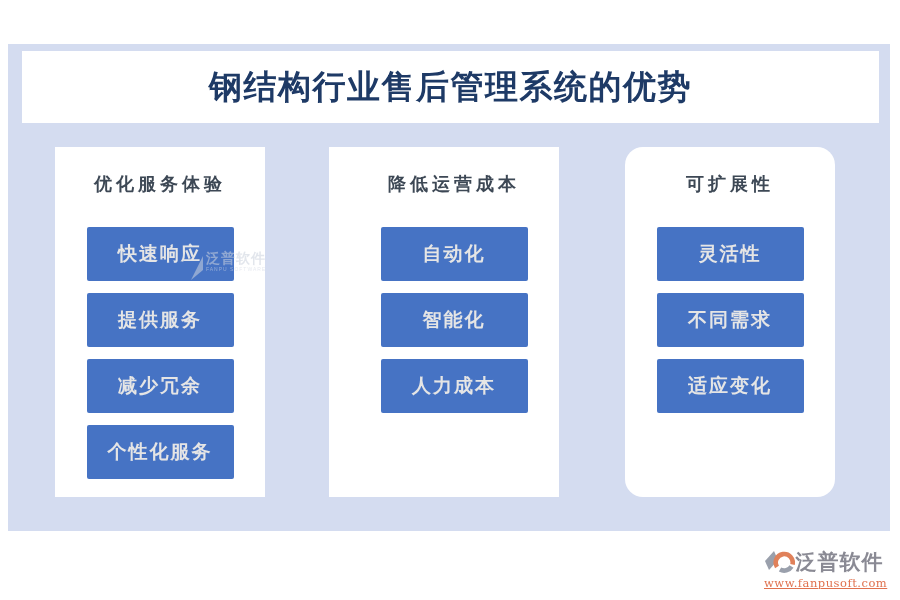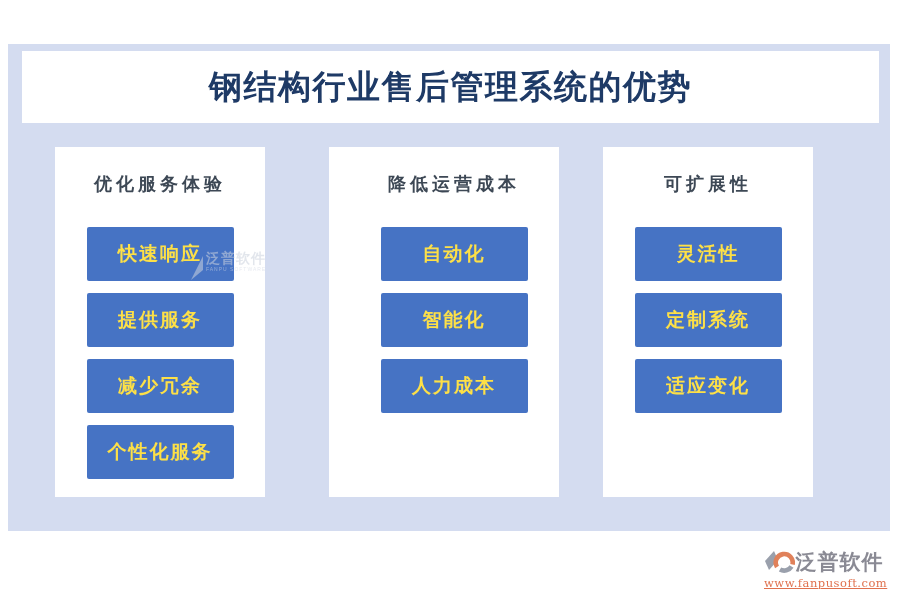--- a/index.html
+++ b/index.html
@@ -32,37 +32,37 @@
   }
   .columns { position: absolute; left: 0; top: 0; width: 900px; height: 600px; }
   .column {
     position: absolute;
     top: 147px;
     width: 210px; height: 350px;
     background: #ffffff;
   }
   .col-0 { left: 55px; }
   .col-1 { left: 329px; padding-left: 20px; }
-  .col-2 { left: 603px; }
+  .col-2 { left: 625px; border-radius: 18px; }
   .col-header {
     padding-top: 25px;
     height: 25px;
     text-align: center;
     font-size: 18px;
     font-weight: bold;
     letter-spacing: 4px;
     color: #3d4855;
     white-space: nowrap;
   }
   .item-box {
     width: 147px; height: 54px;
     margin: 12px auto 0 auto;
     background: #4673c4;
     border-radius: 2px;
-    color: #fde047;
+    color: #e5e5e5;
     font-size: 19px;
     font-weight: bold;
     letter-spacing: 2px;
     display: flex; align-items: center; justify-content: center;
     white-space: nowrap;
   }
   .item-box.first { margin-top: 30px; }
   
   .watermark {
     position: absolute;
@@ -128,21 +128,21 @@
     </div>
     <div class="column col-1">
       <div class="col-header">降低运营成本</div>
       <div class="item-box first">自动化</div>
       <div class="item-box">智能化</div>
       <div class="item-box">人力成本</div>
     </div>
     <div class="column col-2">
       <div class="col-header">可扩展性</div>
       <div class="item-box first">灵活性</div>
-      <div class="item-box">定制系统</div>
+      <div class="item-box">不同需求</div>
       <div class="item-box">适应变化</div>
     </div>
   </div>
 
 <div class="watermark">
   <svg class="wm-tri" width="13" height="24" viewBox="0 0 13 24">
     <path d="M12,0 L12,14 L0,24 Z" fill="#ccd2de"></path>
   </svg>
   <div class="wm-texts">
     <div class="wm-name">泛普软件</div>

